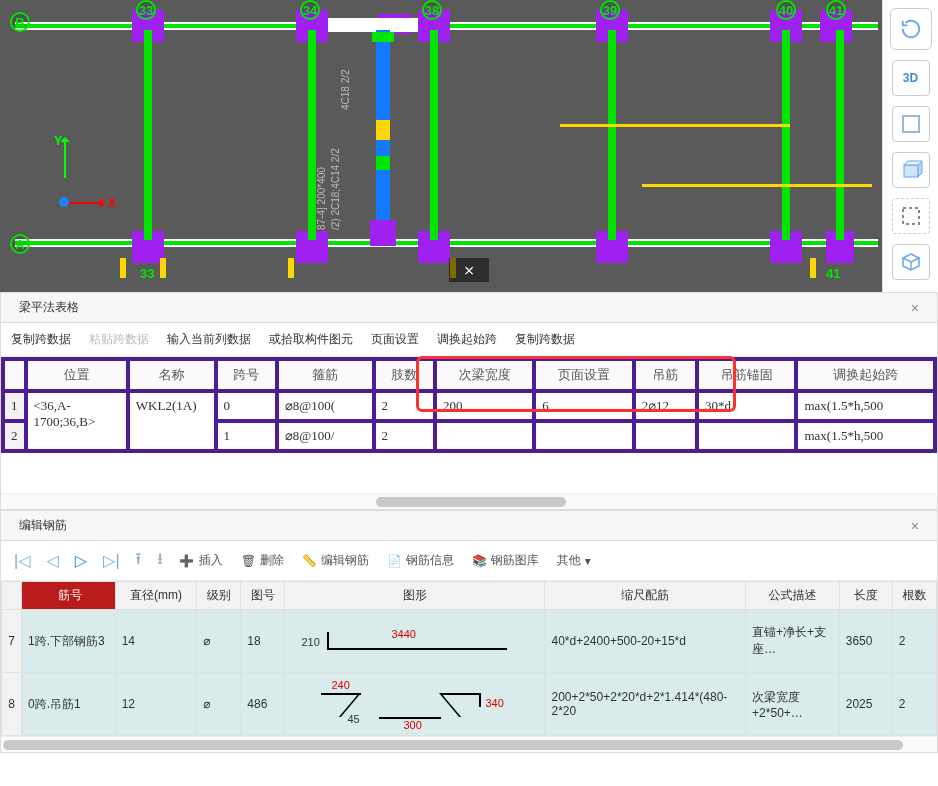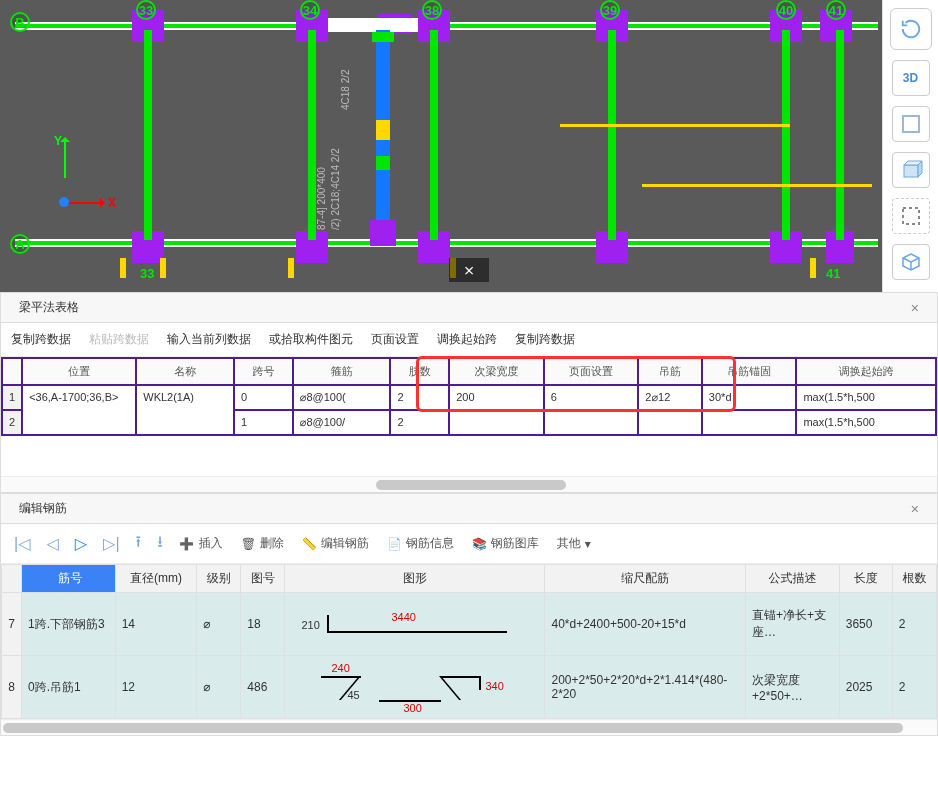--- a/index.html
+++ b/index.html
@@ -31,33 +31,33 @@
 .tool-btn.small { width: 38px; height: 36px; border-radius: 4px; }
 .tool-btn.dashed { border-style: dashed; color:#888;}
 .panel { border: 1px solid #ddd; }
 .panel-header { background: #f7f7f7; border-bottom: 1px solid #ddd; padding: 6px 18px; display:flex; align-items:center; justify-content:space-between;}
 .panel-close { color: #888; cursor:pointer; font-size: 14px;}
 .toolbar { display: flex; gap: 18px; padding: 8px 10px; border-bottom: 1px solid #eee; flex-wrap: wrap;}
 .toolbar span { cursor: pointer; color: #333; }
 .toolbar .disabled { color: #bbb; cursor: default;}
 .table-wrap { overflow-x: auto; }
 table.beam { border-collapse: collapse; width: 100%; min-width: 920px; }
-table.beam th, table.beam td { border: 2px solid #4c1d95; padding: 5px 6px; text-align: left; font-size: 11px; white-space: nowrap; vertical-align: top;}
+table.beam th, table.beam td { border: 4px solid #4c1d95; padding: 5px 6px; text-align: left; font-size: 13px; white-space: nowrap; vertical-align: top; font-family: Liberation Serif, serif;}
 table.beam th { background: #fafafa; font-weight: normal; color: #555; text-align: center;}
 .rownum { background: #f2f2f2; text-align:center; width:20px;}
 .redbox { position: absolute; border: 3px solid #ff3030; border-radius: 6px; pointer-events: none; }
 .scroll-fake { height: 16px; background:#fafafa; border-top:1px solid #eee; position:relative;}
 .scroll-thumb { position:absolute; height:10px; top:3px; background:#c9c9c9; border-radius:5px;}
 .edit-toolbar { display:flex; align-items:center; gap:10px; padding:6px 10px; border-bottom:1px solid #eee; color:#555;}
 .edit-toolbar .icon-btn { display:flex; align-items:center; gap:4px; cursor:pointer; padding:2px 4px;}
 .edit-toolbar .nav { color:#7aa9d8; font-size:16px; padding:0 3px; cursor:pointer;}
 .edit-toolbar .nav.play { color:#1b88e6;}
 table.rebar { border-collapse: collapse; width: 100%; }
 table.rebar th { background: #f2f2f2; border:1px solid #e0e0e0; padding:5px 4px; font-weight: normal; font-size:12px;}
-table.rebar th.active { background:#3b82f6; color:#fff;padding-left:8px;}
+table.rebar th.active { background:#b91c1c; color:#fff;padding-left:8px;}
 table.rebar td { border:1px solid #e0e0e0; padding:4px 6px; font-size:12px; background:#d9ebeb;}
 table.rebar td.rownum2 { background:#f2f2f2; text-align:center; width:20px;}
 .shape-cell { height:54px; position:relative;}
 .shape-line { position:absolute; background:#000; }
 .shape-label { position:absolute; font-size:11px; }
 .shape-label.red { color:#d00;}
 .canvas-bottom-line { position:absolute; left:15px; right:60px; bottom:45px; height:8px; background:#00e600; border-top:2px solid #fff; border-bottom:2px solid #fff;}
 .blocky { position:absolute; background:#00e600;}
 </style>
 </head>
@@ -304,21 +304,21 @@
         <td>486</td>
         <td>
           <div class="shape-cell">
             <div class="shape-label red" style="left:40px; top:2px;">240</div>
             <div class="shape-line" style="left:30px; top:16px; width:40px; height:2px;"></div>
             <div class="shape-line" style="left:68px; top:16px; width:2px; height:24px; transform:skewX(-40deg); transform-origin:top;"></div>
             <div class="shape-line" style="left:88px; top:40px; width:62px; height:2px;"></div>
             <div class="shape-line" style="left:148px; top:16px; width:2px; height:24px; transform:skewX(40deg); transform-origin:top;"></div>
             <div class="shape-line" style="left:150px; top:16px; width:40px; height:2px;"></div>
             <div class="shape-line" style="left:188px; top:16px; width:2px; height:14px;"></div>
-            <div class="shape-label" style="left:56px; top:29px;">45</div>
+            <div class="shape-label" style="left:56px; top:36px;">45</div>
             <div class="shape-label red" style="left:112px; top:42px;">300</div>
             <div class="shape-label red" style="left:194px; top:20px;">340</div>
           </div>
         </td>
         <td style="white-space:normal; max-width:150px;">200+2*50+2*20*d+2*1.414*(480-2*20</td>
         <td style="max-width:70px; white-space:normal;">次梁宽度+2*50+…</td>
         <td>2025</td>
         <td>2</td>
       </tr>
     </tbody>

